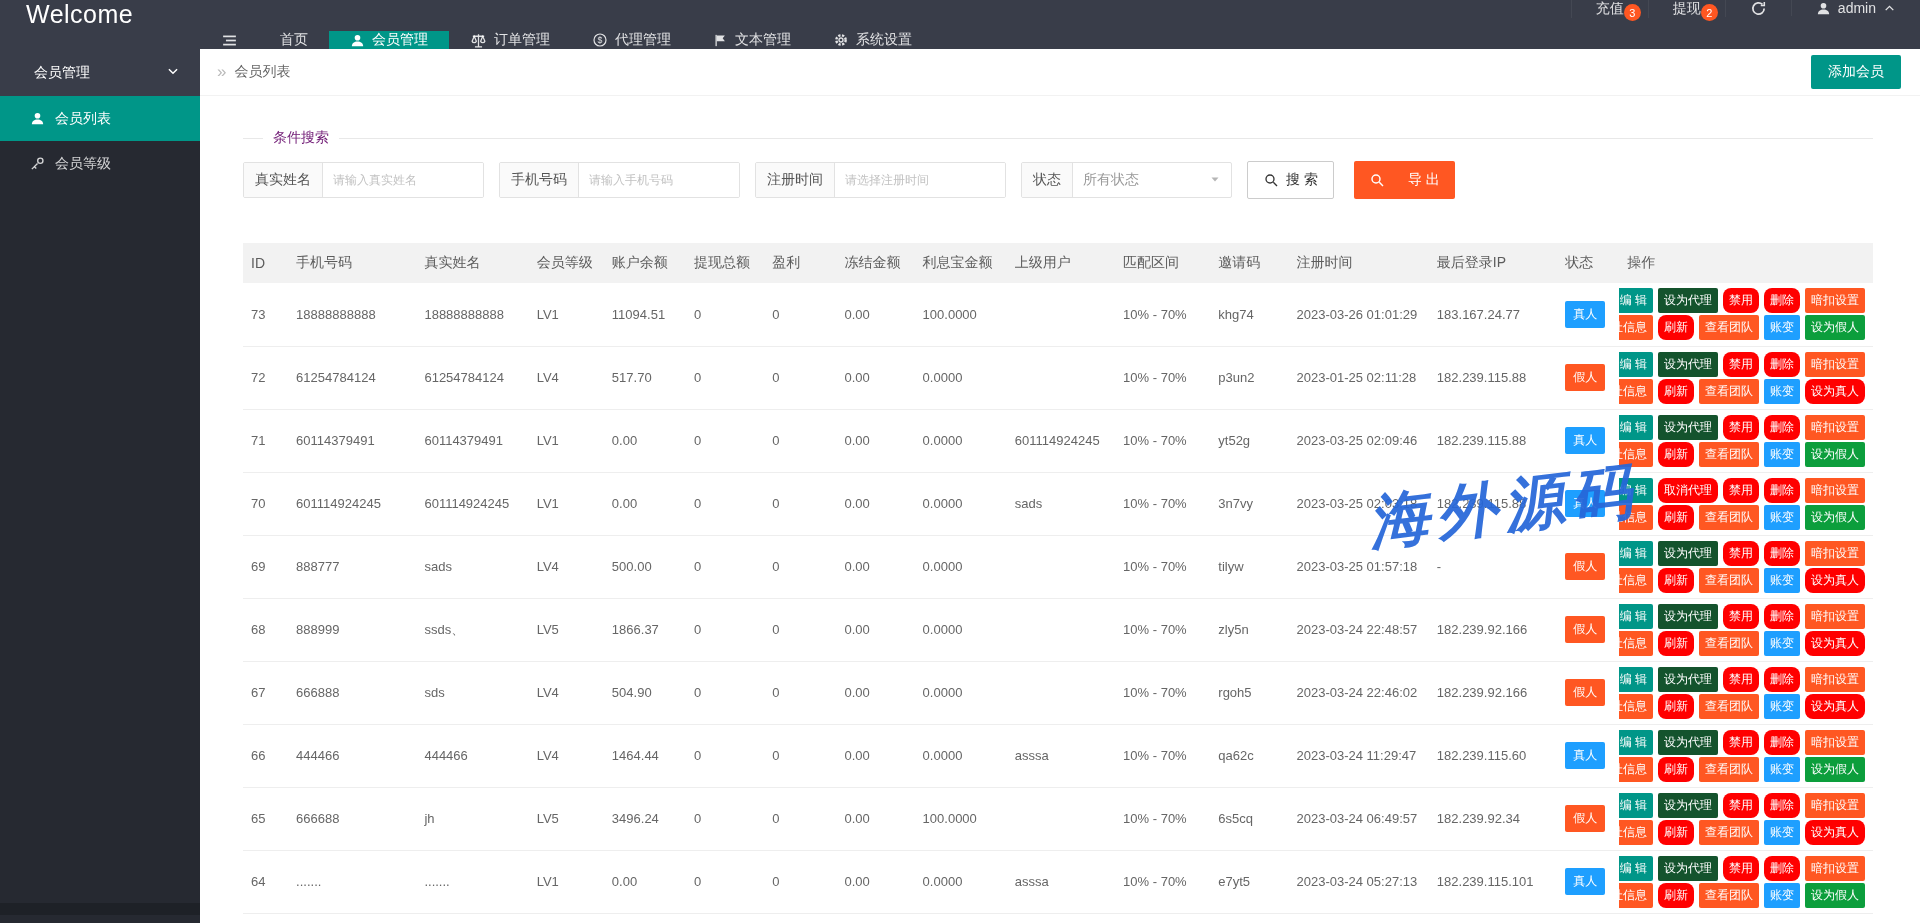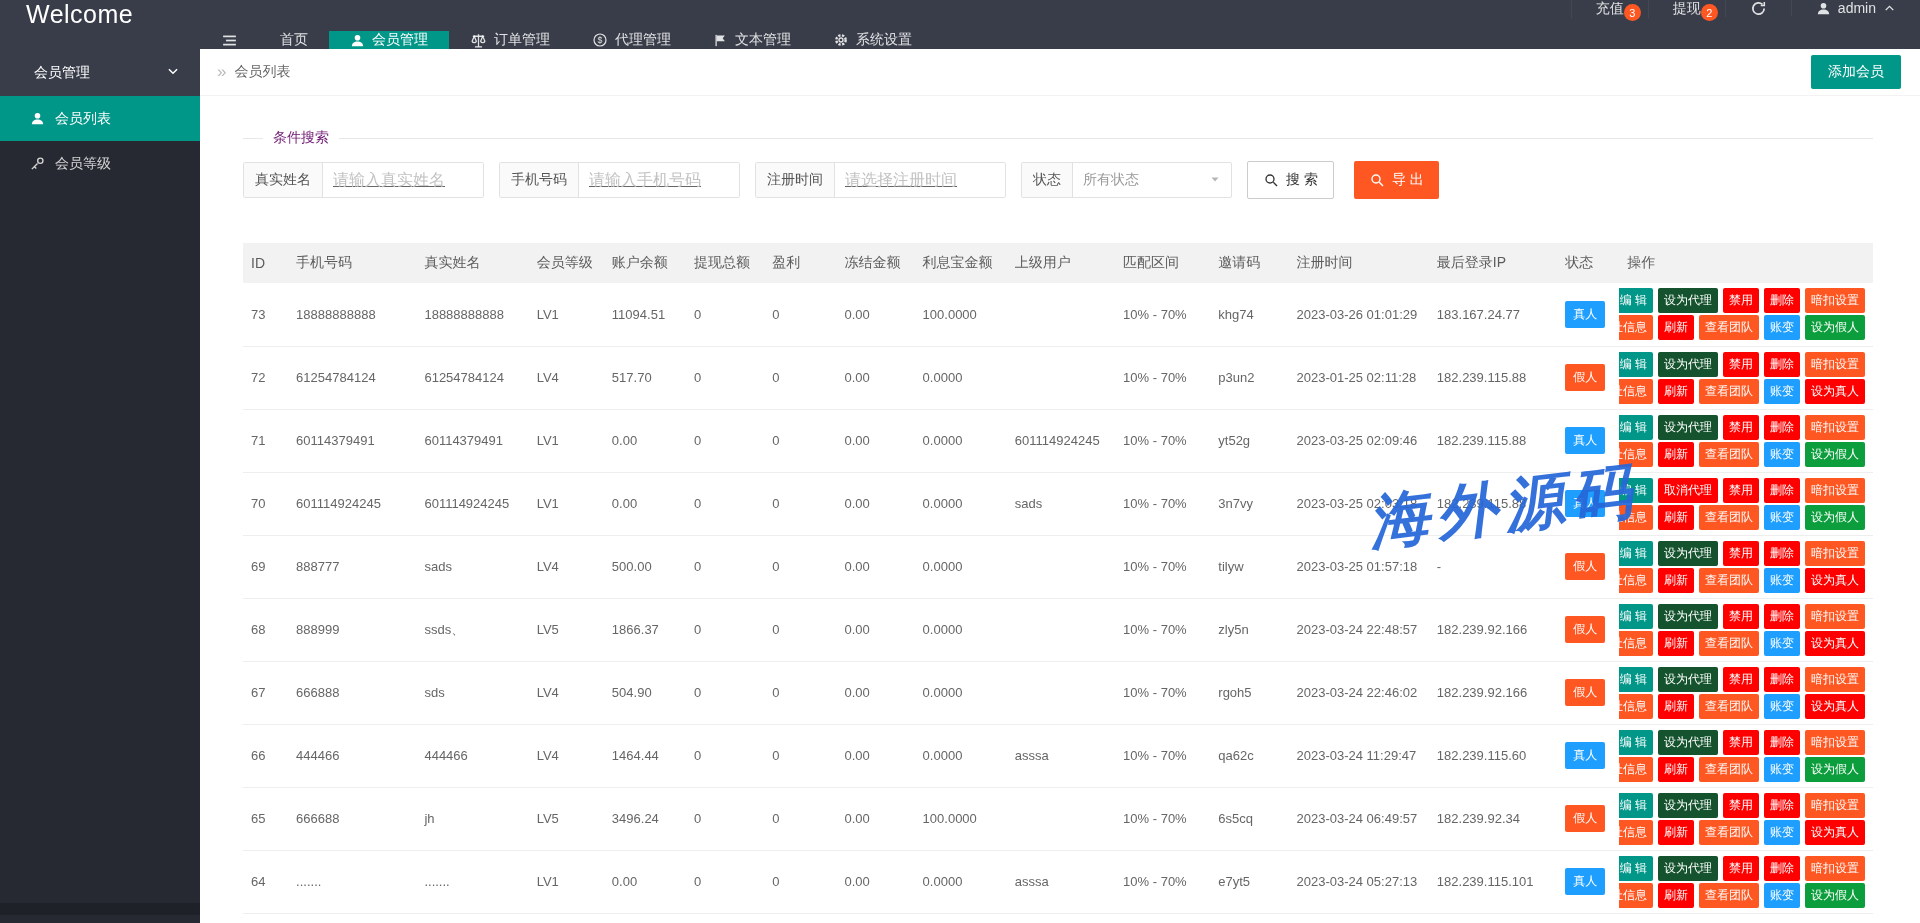--- a/index.html
+++ b/index.html
@@ -46,47 +46,47 @@
 
   .field { border-top:1px solid #e8e8e8; margin-top:42px; position:relative; }
   .field-legend { position:absolute; top:-10px; left:20px; background:#fff;
     padding:0 10px; color:#701a75; font-size:14px; }
 
   .search-row { display:flex; gap:15px; margin-top:22px; align-items:center; }
   .input-group { display:flex; border:1px solid #e2e2e2; height:36px; background:#fff;
     border-radius:2px; overflow:hidden; }
   .ig-label { display:flex; align-items:center; padding:0 11px; background:#fafafa;
     color:#555; font-size:14px; border-right:1px solid #e2e2e2; white-space:nowrap; }
-  .ig-input { border:none; outline:none; padding:0 10px; font-size:16px; color:#666;text-decoration:underline; }
+  .ig-input { border:none; outline:none; padding:0 10px; font-size:12px; color:#666; }
   .ig-input::placeholder { color:#c2c2c2; }
   .ig-select { display:flex; align-items:center; justify-content:space-between;
     padding:0 10px; color:#999; font-size:14px; cursor:pointer; }
   .btn-search { height:38px; padding:0 15px; background:#fff; border:1px solid #cccccc;
     border-radius:2px; color:#333; font-size:14px; display:flex; align-items:center;
     gap:7px; cursor:pointer; }
   .btn-export { height:38px; padding:0 15px; background:#ff5722; border:none;
     border-radius:2px; color:#fff; font-size:14px; display:flex; align-items:center;
-    gap:7px; cursor:pointer; margin-left:5px; }
+    gap:23px; cursor:pointer; margin-left:5px; }
 
   
   table { width:100%; border-collapse:collapse; table-layout:fixed; margin-top:44px; }
   thead th { background:#f2f2f2; height:40px; font-weight:400; text-align:left;
     color:#5c5c5c; font-size:14px; padding:0 8px; white-space:nowrap; overflow:hidden; }
   tbody td { height:63px; border-bottom:1px solid #eeeeee; color:#666; font-size:13px;
     padding:0 8px; white-space:nowrap; overflow:hidden; }
   .status-badge { display:inline-block; padding:5px 8px; border-radius:2px;
     color:#fff; font-size:12px; }
   .act-line { display:flex; justify-content:flex-end; gap:5px; margin:2px 0; }
   .act-btn { border:none; color:#fff; font-size:12px; padding:4px 6px; border-radius:2px;
     cursor:pointer; white-space:nowrap; }
 
   .c-orange { background:#ff5722; }
   .c-teal   { background:#009688; }
   .c-yellow { background:#14532d; }
-  .c-red    { background:#ff0000; }
+  .c-red    { background:#ff0000;border-radius:8px; }
   .c-blue   { background:#1e9fff; }
   .c-green  { background:#0c9e3c; }
 
   .watermark { position:absolute; left:1168px; top:418px; font-family:"DejaVu Serif",serif;
     font-style:italic; font-weight:bold; font-size:60px; color:#2667d9; letter-spacing:8px;
     transform:rotate(-7deg); pointer-events:none; z-index:6; opacity:.93; }
 </style>
 </head>
 <body>
 

